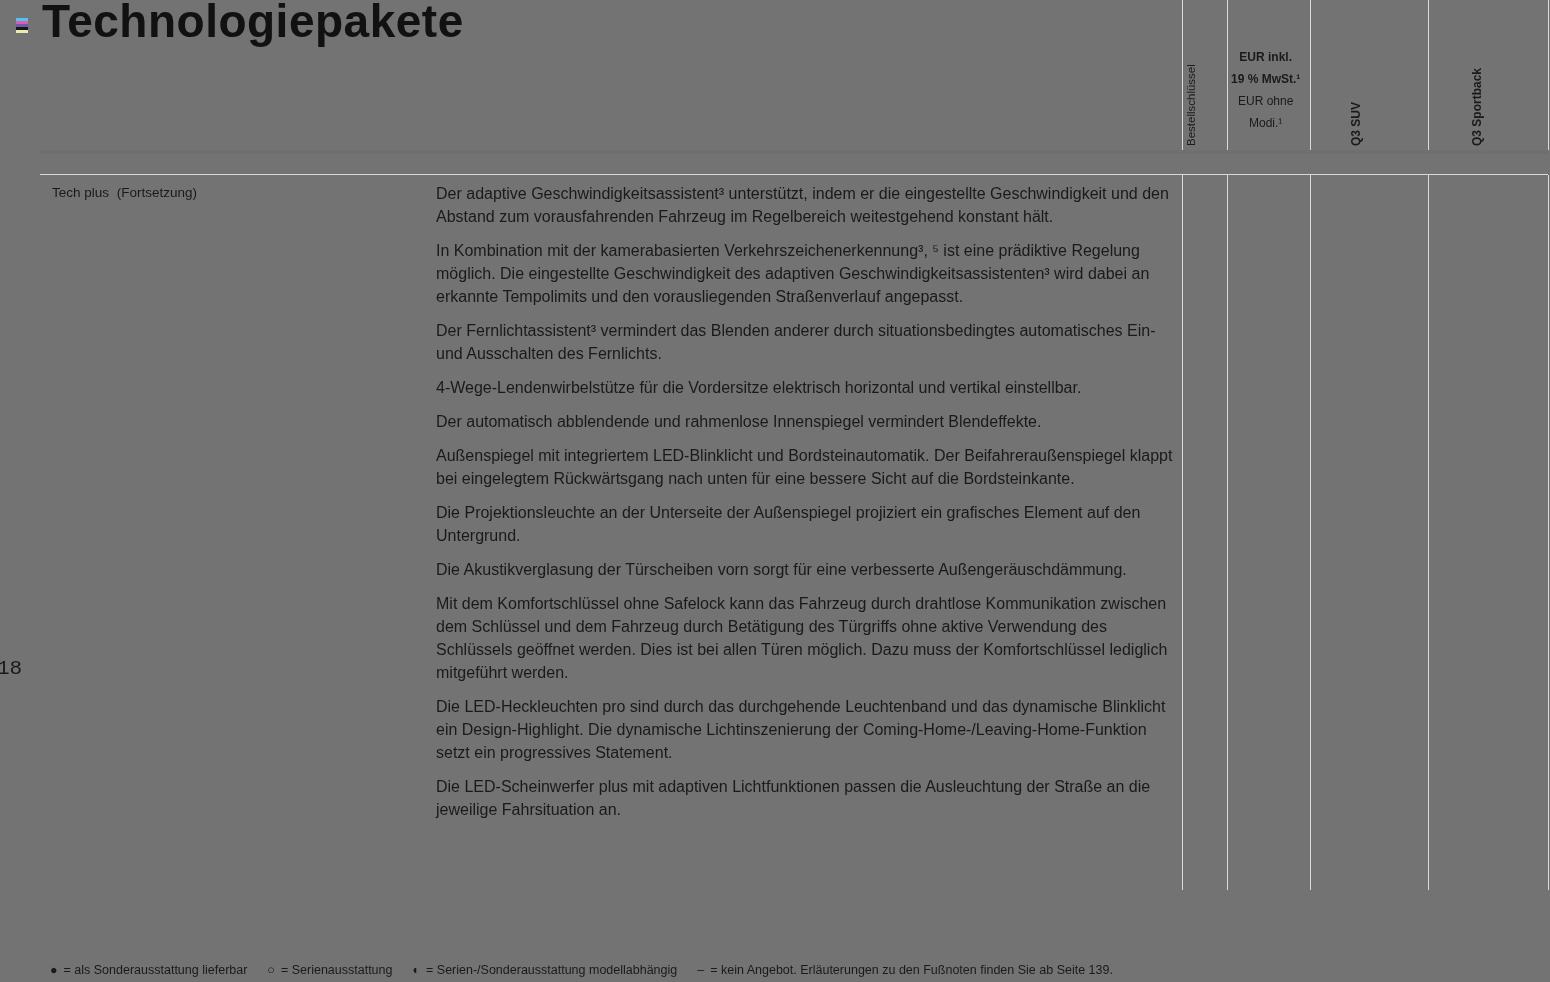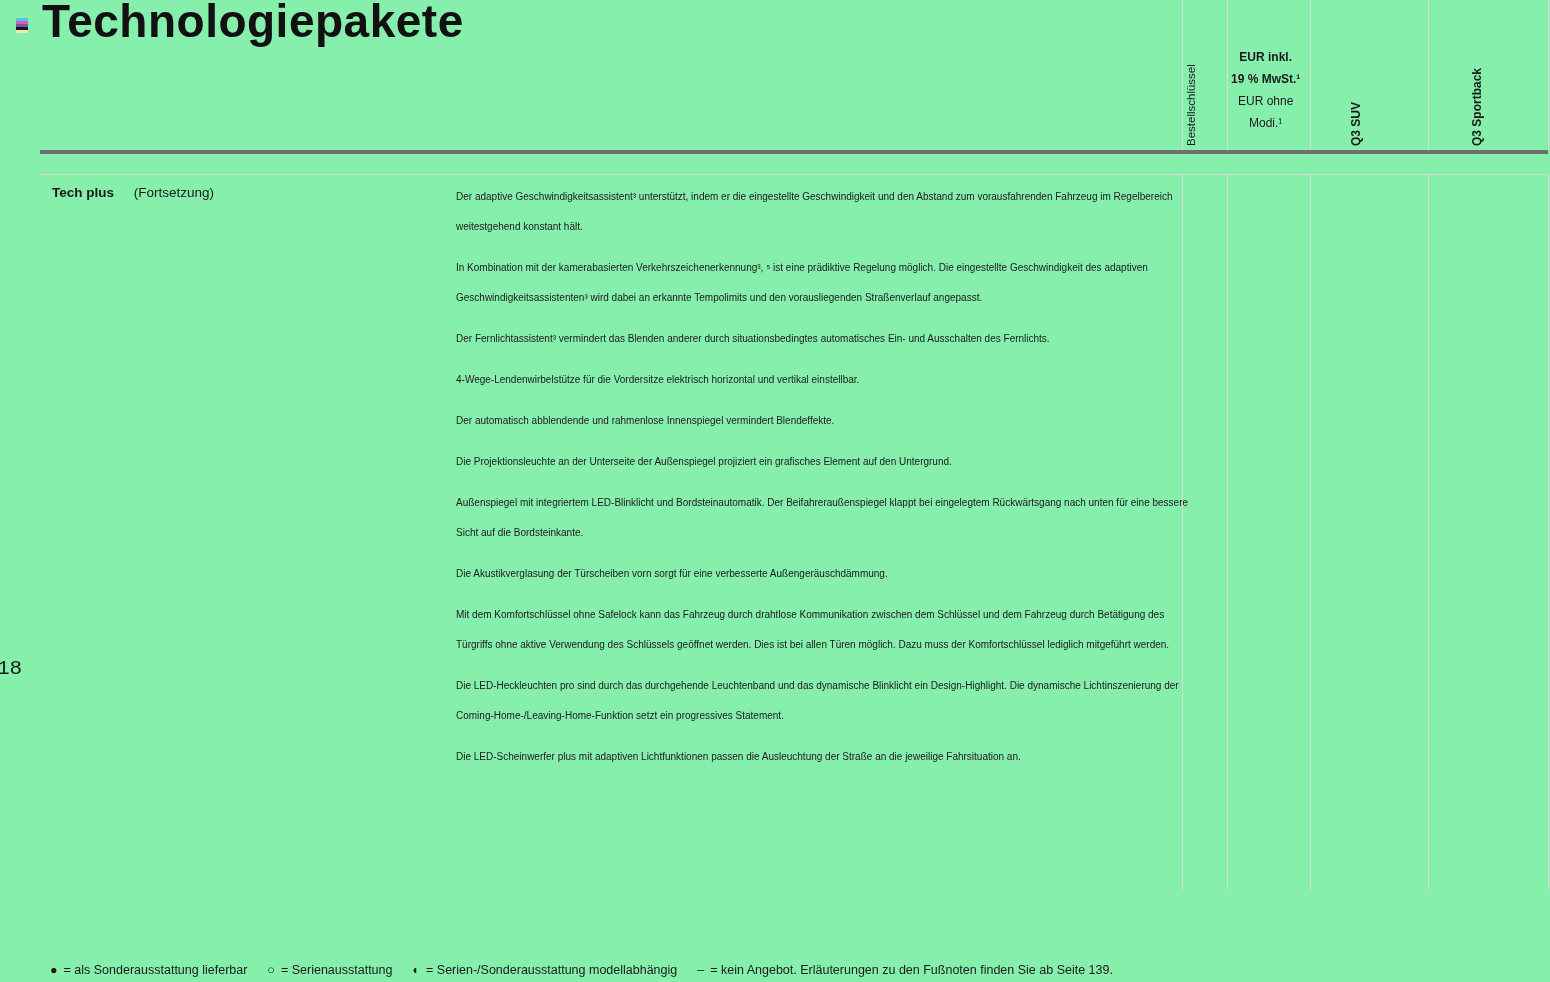--- a/index.html
+++ b/index.html
@@ -1,18 +1,18 @@
 <!DOCTYPE html>
 <html lang="de"><head>
 <meta charset="utf-8">
 <style>
   html,body { margin:0; padding:0; background:#ffffff; }
   .page {
     position:relative; width:1550px; height:982px; overflow:hidden;
-    background:#86efac; color:#1a1a1a;
+    background:#737373; color:#1a1a1a;
     font-family:"Liberation Sans","DejaVu Sans",sans-serif;
   }
 
   
   .reg-mark { position:absolute; left:16px; top:18px; width:12px; height:15px;
               display:flex; flex-direction:column; }
   .reg-mark .stripe { flex:1; }
 
   
   .title { position:absolute; left:42px; top:-6px; margin:0;
@@ -35,25 +35,25 @@
   .pos-bestell { left:1198px; top:132px; }
   .pos-q3suv { left:1363px; top:132px; }
   .pos-q3sb  { left:1484px; top:132px; }
 
   
   .price-block { position:absolute; left:1231px; top:46px; font-size:12px; line-height:22px;text-align:center; }
   .price-block .b { font-weight:bold; }
 
   
   .row-label { position:absolute; left:52px; top:185px; font-size:13.5px; }
-  .row-label .b { font-weight:bold; }
-  .row-label span + span { margin-left:16px; }
+  .row-label .b { font-weight:normal; }
+  .row-label span + span { margin-left:4px; }
 
-  .paragraphs { position:absolute; left:456px; top:182px; width:737px;
-                font-size:10px; line-height:30px; hyphens:auto; }
+  .paragraphs { position:absolute; left:436px; top:182px; width:737px;
+                font-size:16px; line-height:23px; hyphens:auto; }
   .paragraphs p { margin:0 0 11px 0; }
 
   
   .page-number { position:absolute; left:-3px; top:657px;
                  font-family:"Liberation Mono","DejaVu Sans Mono",monospace;
                  font-size:21px; }
 
   
   .legend { position:absolute; left:50px; top:963px; font-size:12.5px;
             display:flex; gap:20px; white-space:nowrap; align-items:flex-start; }
@@ -105,22 +105,22 @@
     <span class="b">Tech plus</span>
     <span>(Fortsetzung)</span>
   </div>
 
   <div class="paragraphs">
       <p>Der adaptive Geschwindigkeitsassistent³ unterstützt, indem er die eingestellte Geschwindigkeit und den Abstand zum vorausfahrenden Fahrzeug im Regelbereich weitestgehend konstant hält.</p>
       <p>In Kombination mit der kamerabasierten Verkehrszeichenerkennung³, ⁵ ist eine prädiktive Regelung möglich. Die eingestellte Geschwindigkeit des adaptiven Geschwindigkeitsassistenten³ wird dabei an erkannte Tempolimits und den vorausliegenden Straßenverlauf angepasst.</p>
       <p>Der Fernlichtassistent³ vermindert das Blenden anderer durch situationsbedingtes automatisches Ein- und Ausschalten des Fernlichts.</p>
       <p>4-Wege-Lendenwirbelstütze für die Vordersitze elektrisch horizontal und vertikal einstellbar.</p>
       <p>Der automatisch abblendende und rahmenlose Innenspiegel vermindert Blendeffekte.</p>
+      <p>Außenspiegel mit integriertem LED-Blinklicht und Bordsteinautomatik. Der Beifahreraußenspiegel klappt bei eingelegtem Rückwärtsgang nach unten für eine bessere Sicht auf die Bordsteinkante.</p>
       <p>Die Projektionsleuchte an der Unterseite der Außenspiegel projiziert ein grafisches Element auf den Untergrund.</p>
-      <p>Außenspiegel mit integriertem LED-Blinklicht und Bordsteinautomatik. Der Beifahreraußenspiegel klappt bei eingelegtem Rückwärtsgang nach unten für eine bessere Sicht auf die Bordsteinkante.</p>
       <p>Die Akustikverglasung der Türscheiben vorn sorgt für eine verbesserte Außengeräuschdämmung.</p>
       <p>Mit dem Komfortschlüssel ohne Safelock kann das Fahrzeug durch drahtlose Kommunikation zwischen dem Schlüssel und dem Fahrzeug durch Betätigung des Türgriffs ohne aktive Verwendung des Schlüssels geöffnet werden. Dies ist bei allen Türen möglich. Dazu muss der Komfortschlüssel lediglich mitgeführt werden.</p>
       <p>Die LED-Heckleuchten pro sind durch das durchgehende Leuchtenband und das dynamische Blinklicht ein Design-Highlight. Die dynamische Lichtinszenierung der Coming-Home-/Leaving-Home-Funktion setzt ein progressives Statement.</p>
       <p>Die LED-Scheinwerfer plus mit adaptiven Lichtfunktionen passen die Ausleuchtung der Straße an die jeweilige Fahrsituation an.</p>
     </div>
 
   <div class="page-number">18</div>
 
   <div class="legend">
       <span><span class="sym">●</span><span>= als Sonderausstattung lieferbar</span></span>

